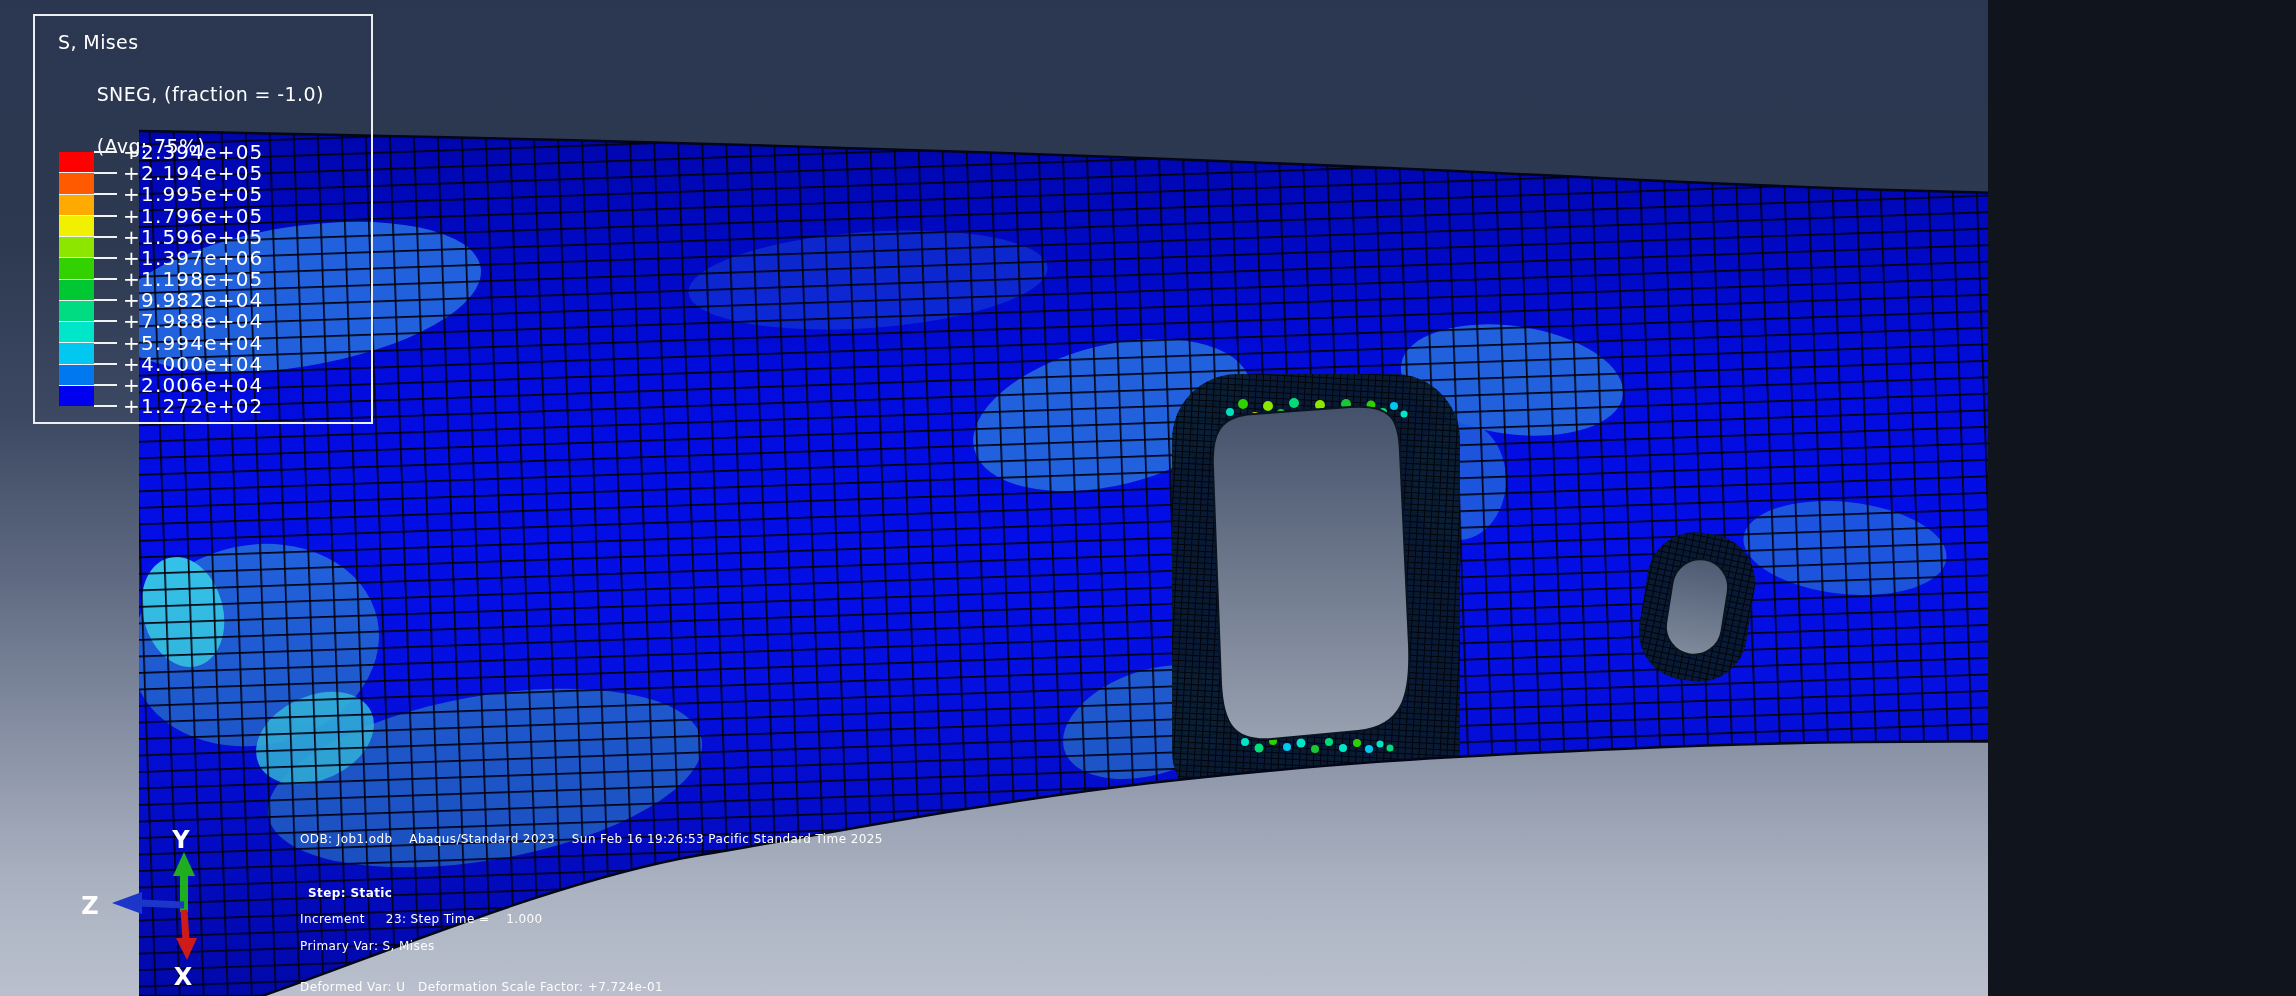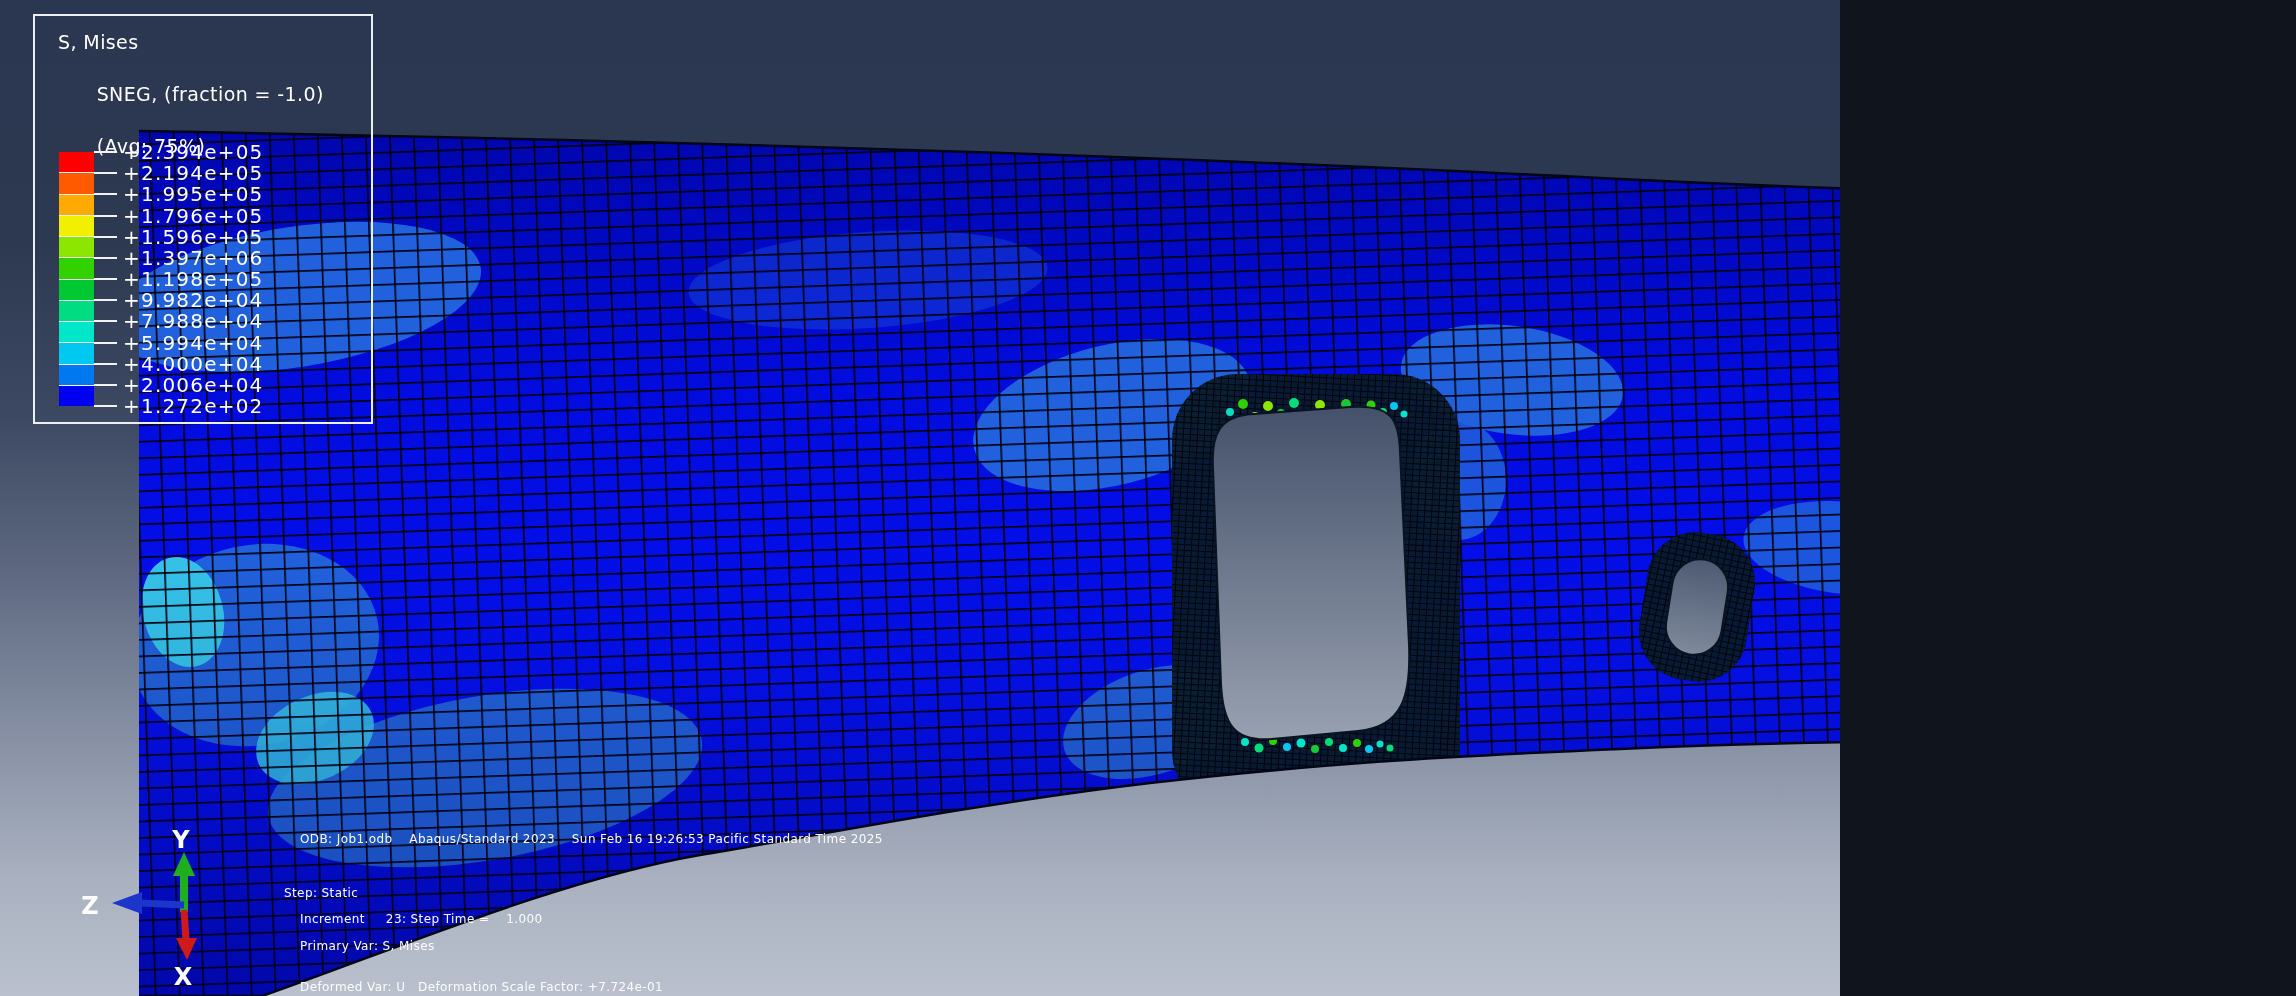--- a/index.html
+++ b/index.html
@@ -1,17 +1,17 @@
 <!DOCTYPE html>
 <html><head>
 <meta charset="utf-8">
 <style>
   html,body{margin:0;padding:0;background:#10151d;}
   .canvas{
-    position:relative;width:1840px;height:996px;overflow:hidden;
+    position:relative;width:1988px;height:996px;overflow:hidden;
     font-family:"DejaVu Sans","Liberation Sans",sans-serif;
     background:linear-gradient(180deg,#2b3750 0%,#2d3951 24%,#3d4962 42%,#5f6a82 58%,#8holder 0%);
     background:linear-gradient(180deg,#2b3750 0%,#2d3951 24%,#3d4962 42%,#5f6a82 58%,#8c95a8 76%,#a9b1c0 88%,#bac0cd 100%);
   }
   .model-svg{position:absolute;left:0;top:0;}
   
   .legend{position:absolute;left:33px;top:14px;width:336px;height:406px;
           border:2px solid #eceff2;color:#fff;}
   .legend-title{position:absolute;left:23px;top:13px;font-size:19px;line-height:26px;
                 letter-spacing:.4px;white-space:pre;}
@@ -19,21 +19,21 @@
   .chip{flex:1 1 auto;border-bottom:1.5px solid #f2f2f2;box-sizing:border-box;}
   .chip:last-child{border-bottom:none;}
   .ticks{position:absolute;left:24px;top:136px;width:300px;height:254px;}
   .tick{position:absolute;left:0;width:100%;height:0;}
   .tick-line{position:absolute;left:35px;top:-1px;width:23px;height:2px;background:#f2f2f2;}
   .tick-label{position:absolute;left:64px;top:-12px;font-size:20px;letter-spacing:1.2px;
               color:#fff;white-space:nowrap;}
   
   .status-line{position:absolute;color:#fdfdfd;font-size:12px;letter-spacing:.4px;white-space:pre;}
   #line-odb{left:300px;top:832px;}
-  #line-step{left:284px;top:886px;}
+  #line-step{left:308px;top:886px;font-weight:bold;}
   #line-increment{left:300px;top:912px;}
   #line-primary{left:300px;top:939px;}
   #line-deformed{left:300px;top:980px;}
   
   .compass-svg{position:absolute;left:2085px;top:15px;}
   .triad-svg{position:absolute;left:55px;top:798px;}
   text{font-family:"DejaVu Sans","Liberation Sans",sans-serif;}
 </style>
 </head>
 <body>

